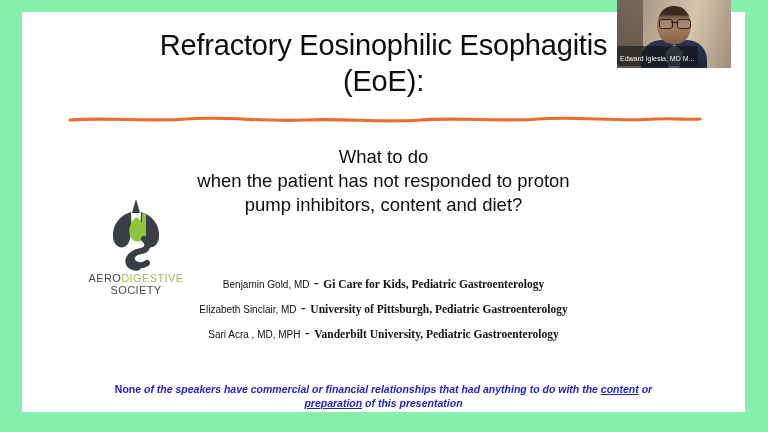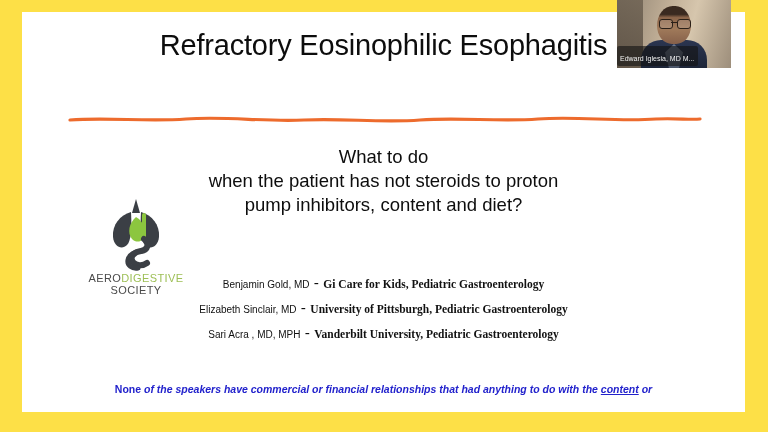--- a/index.html
+++ b/index.html
@@ -13,21 +13,21 @@
     overflow: hidden;
     font-family: "Liberation Sans", sans-serif;
     position: relative;
   }
 
   #stage {
     position: absolute;
     left: 0; top: 0;
     width: 768px;
     height: 432px;
-    background: #fde047;
+    background: #86efac;
   }
 
   
   #slide {
     position: absolute;
     left: 22px;
     top: 12px;
     width: 723px;
     height: 400px;
     background: #ffffff;
@@ -257,31 +257,32 @@
 </style>
 </head>
 <body>
 
 <div id="stage">
 
   <div id="slide">
 
     <div id="title-block">
       <div class="title-line">Refractory Eosinophilic Esophagitis</div>
+      <div class="title-line">(EoE):</div>
     </div>
 
     <div id="divider">
       <svg viewBox="0 0 634 14" preserveAspectRatio="none">
         <path d="M2,8 C40,5 78,10 118,7 C158,4 196,10 236,8 C276,6 312,11 352,8 C392,5 430,10 470,7 C510,4 548,10 588,7 C608,6 622,8 632,7" stroke="#ED6B2D" stroke-width="3.2" fill="none" stroke-linecap="round"></path>
       </svg>
     </div>
 
     <div id="subtitle-block">
       <div class="subtitle-line">What to do</div>
-      <div class="subtitle-line">when the patient has not steroids to proton</div>
+      <div class="subtitle-line">when the patient has not responded to proton</div>
       <div class="subtitle-line">pump inhibitors, content and diet?</div>
     </div>
 
     <div id="logo">
       <div id="logo-mark">
         <svg viewBox="0 0 68 74">
 
           <path d="M34,2 L30,16 L38,16 Z" fill="#3b3f45"></path>
 
           <path d="M29,15 C18,18 10,28 11,40 C12,50 20,53 25,48 C29,44 30,32 29,15 Z" fill="#3b3f45"></path>
@@ -309,20 +310,21 @@
       <div class="speaker-row">
         <span class="speaker-name">Elizabeth Sinclair, MD</span><span class="speaker-dash"> - </span><span class="speaker-affil">University of Pittsburgh, Pediatric Gastroenterology</span>
       </div>
       <div class="speaker-row">
         <span class="speaker-name">Sari Acra , MD, MPH</span><span class="speaker-dash"> - </span><span class="speaker-affil">Vanderbilt University, Pediatric Gastroenterology</span>
       </div>
     </div>
 
     <div id="disclosure">
       <div class="disc-line"><span class="disc-strong">None</span><span> of the speakers have commercial or financial  relationships that had anything to do with the </span><span class="disc-ul">content</span><span> or</span></div>
+      <div class="disc-line"><span class="disc-ul">preparation</span><span> of this presentation</span></div>
     </div>
 
   </div>
 
   <div id="video-tile">
     <div id="video-bg"></div>
     <div id="video-wall"></div>
     <div id="video-door"></div>
     <div id="video-body"></div>
     <div id="video-shirt"></div>

